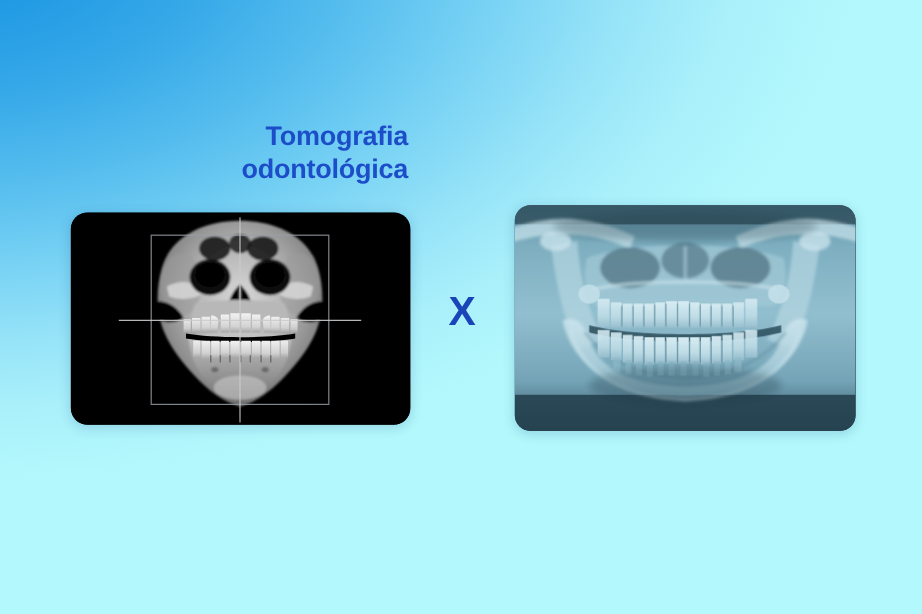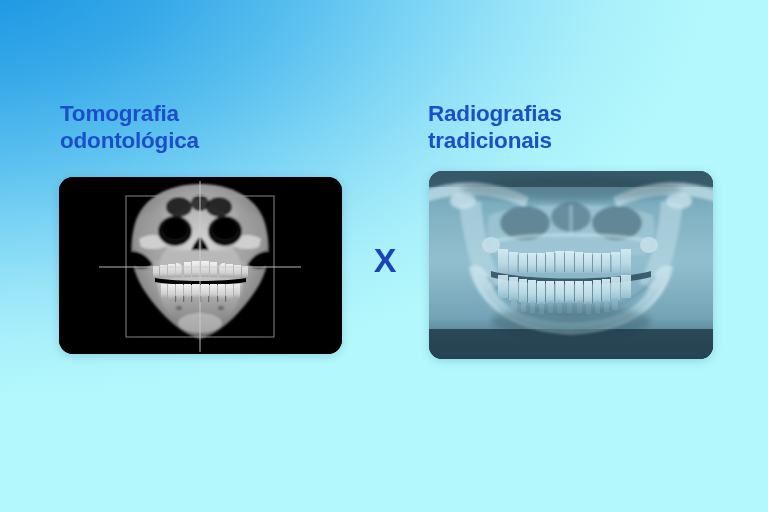--- a/index.html
+++ b/index.html
@@ -39,21 +39,21 @@
         #55bdee 38%,
         #78d2f4 51%,
         #97e4f8 63%,
         #aaf0fb 73%,
         rgba(178,248,252,0) 84%);
   }
 
   
   .heading {
     position:absolute;
-    text-align:left;
+    text-align:right;
     color:#1c4ec9;
     font-weight:bold;
     font-size:22.5px;
     line-height:27px;
     letter-spacing:-0.2px;
     white-space:pre-line;
   }
   #heading-left  { left:60px;  top:100px; width:280px; }
   #heading-right { left:428px; top:100px; width:285px; }
 
@@ -99,22 +99,20 @@
 <body>
 
 <div id="stage">
 
   <div class="bg-base"></div>
   <div class="bg-blue-glow"></div>
 
   <div class="heading" id="heading-left">Tomografia
 odontológica</div>
 
-  <div class="heading" id="heading-right">Radiografias
-tradicionais</div>
 
   <div id="versus-x">X</div>
 
   <div class="panel" id="panel-ct">
     <svg viewBox="0 0 283 177" preserveAspectRatio="xMidYMid slice">
       <defs>
         <radialGradient id="boneG" cx="50%" cy="42%" r="62%">
           <stop offset="0%" stop-color="#d9d9d9"></stop>
           <stop offset="45%" stop-color="#b4b4b4"></stop>
           <stop offset="78%" stop-color="#8a8a8a"></stop>

